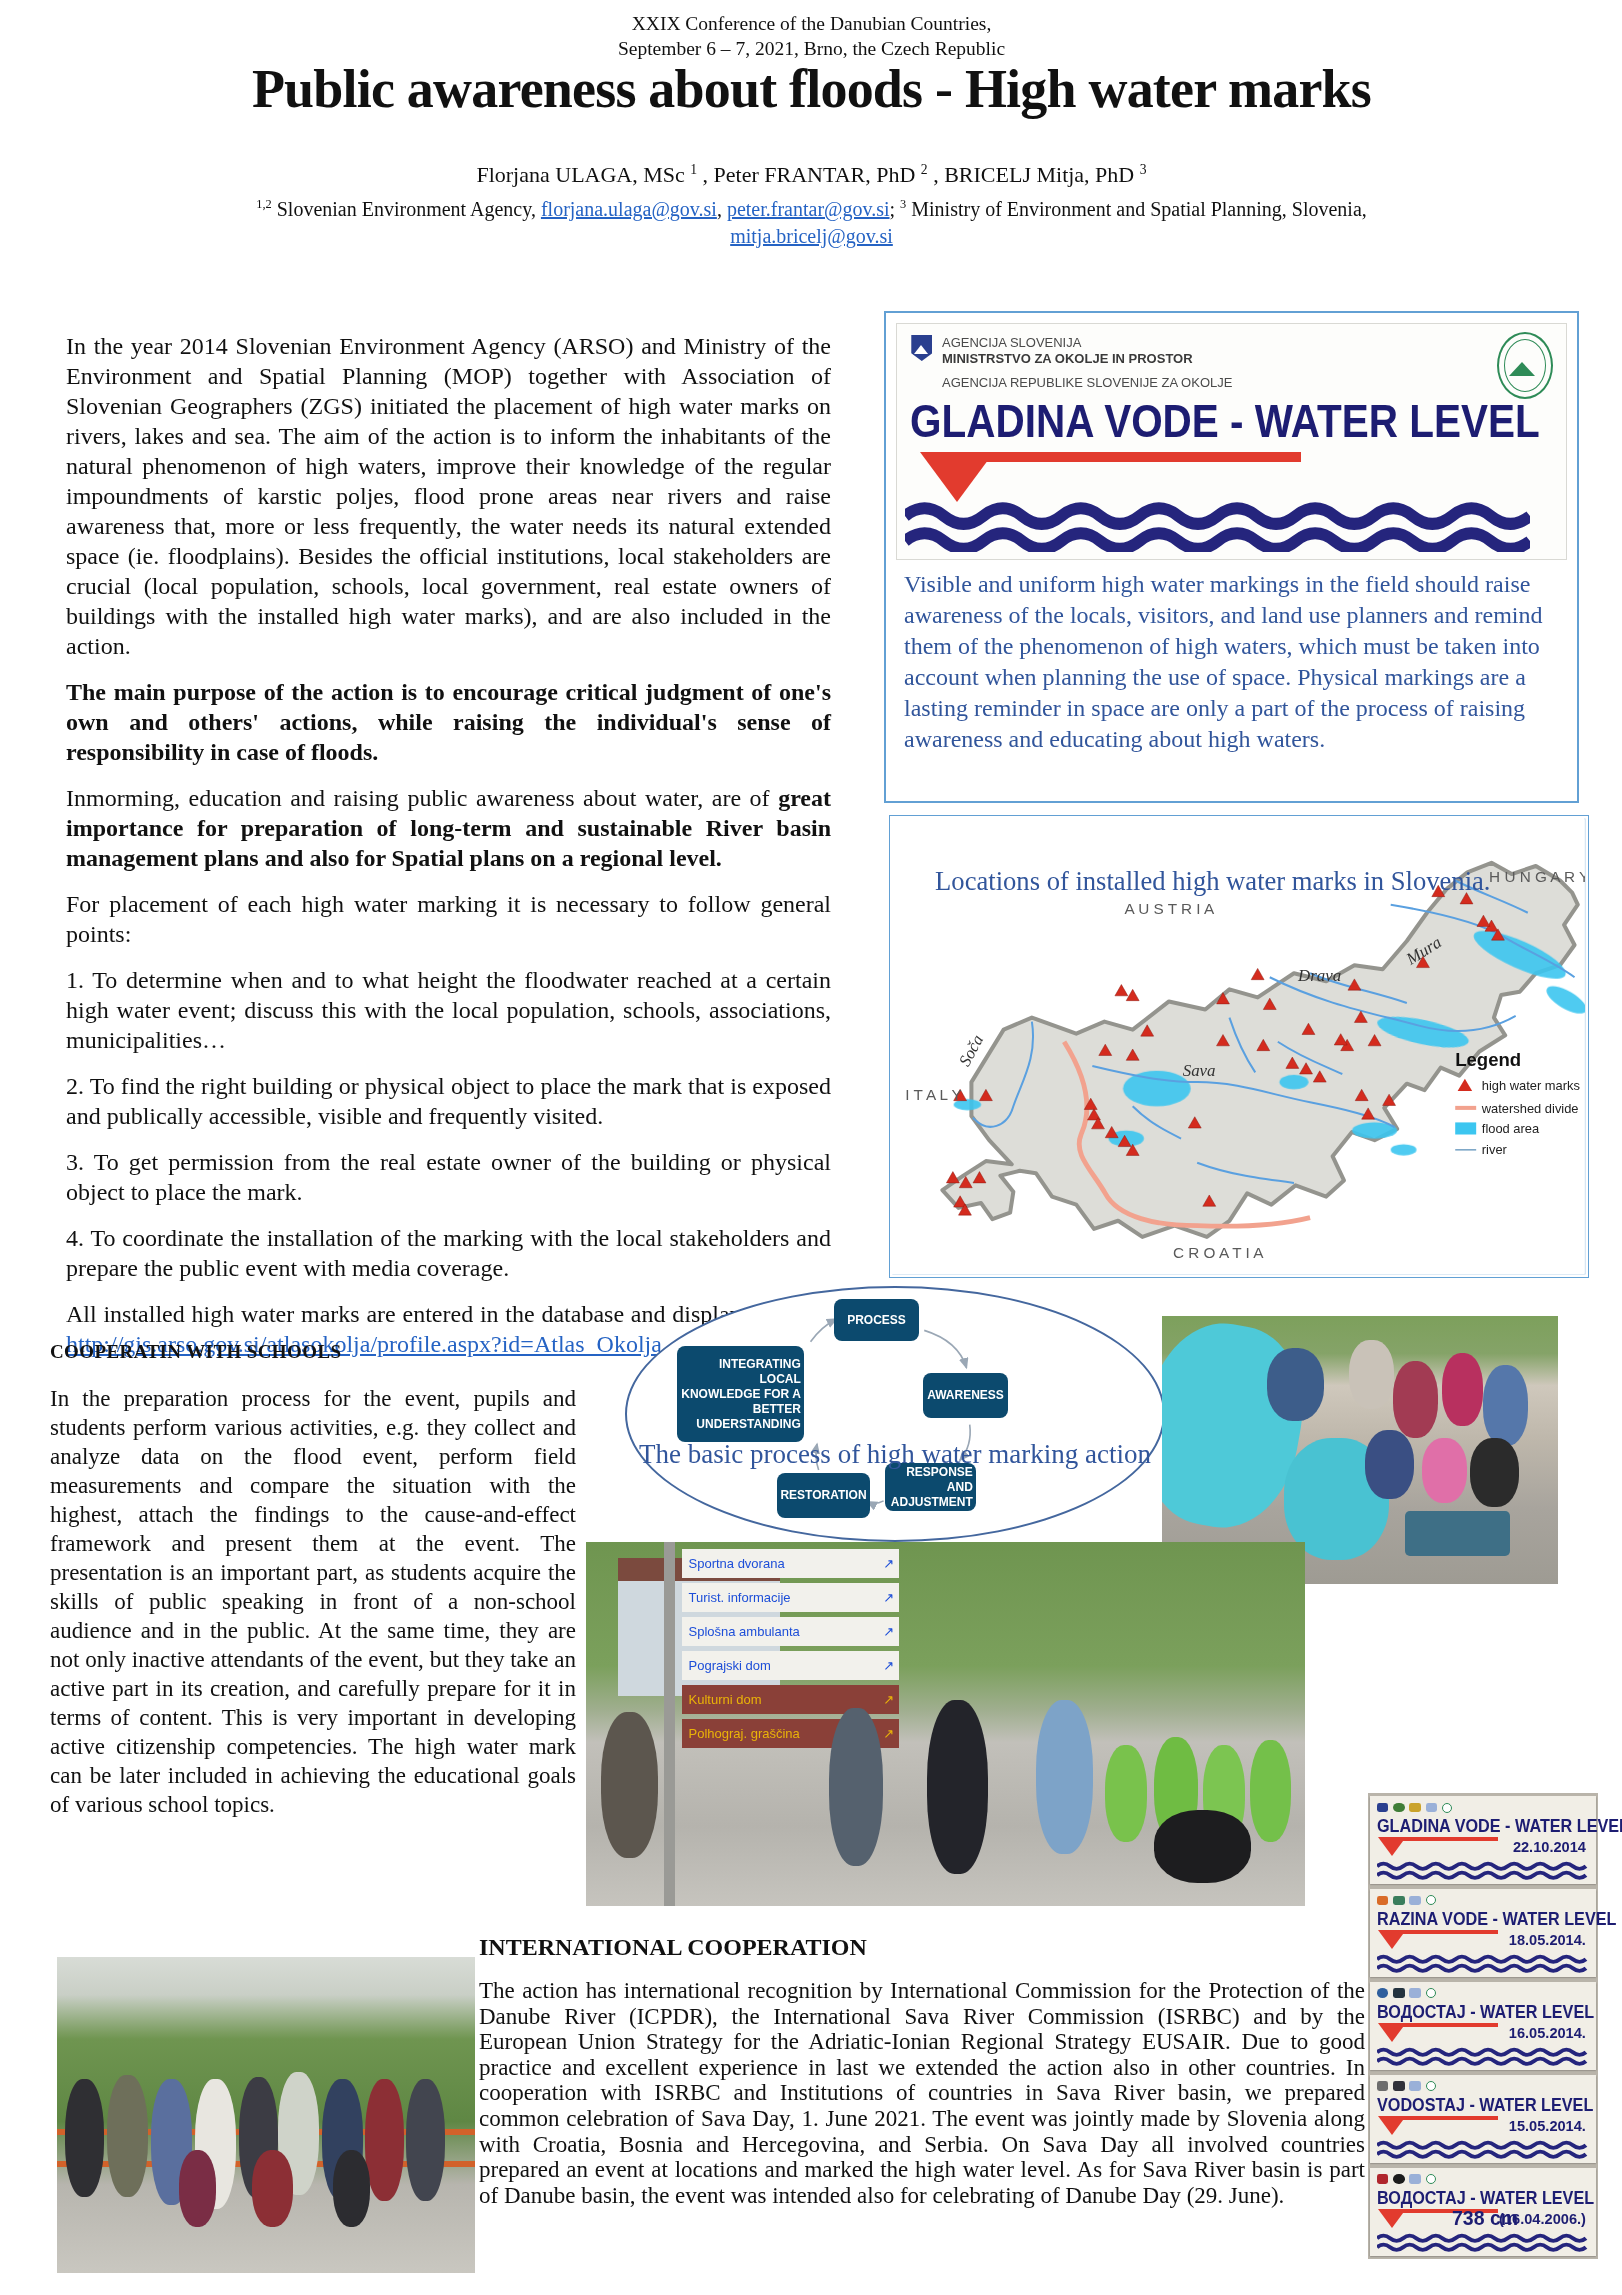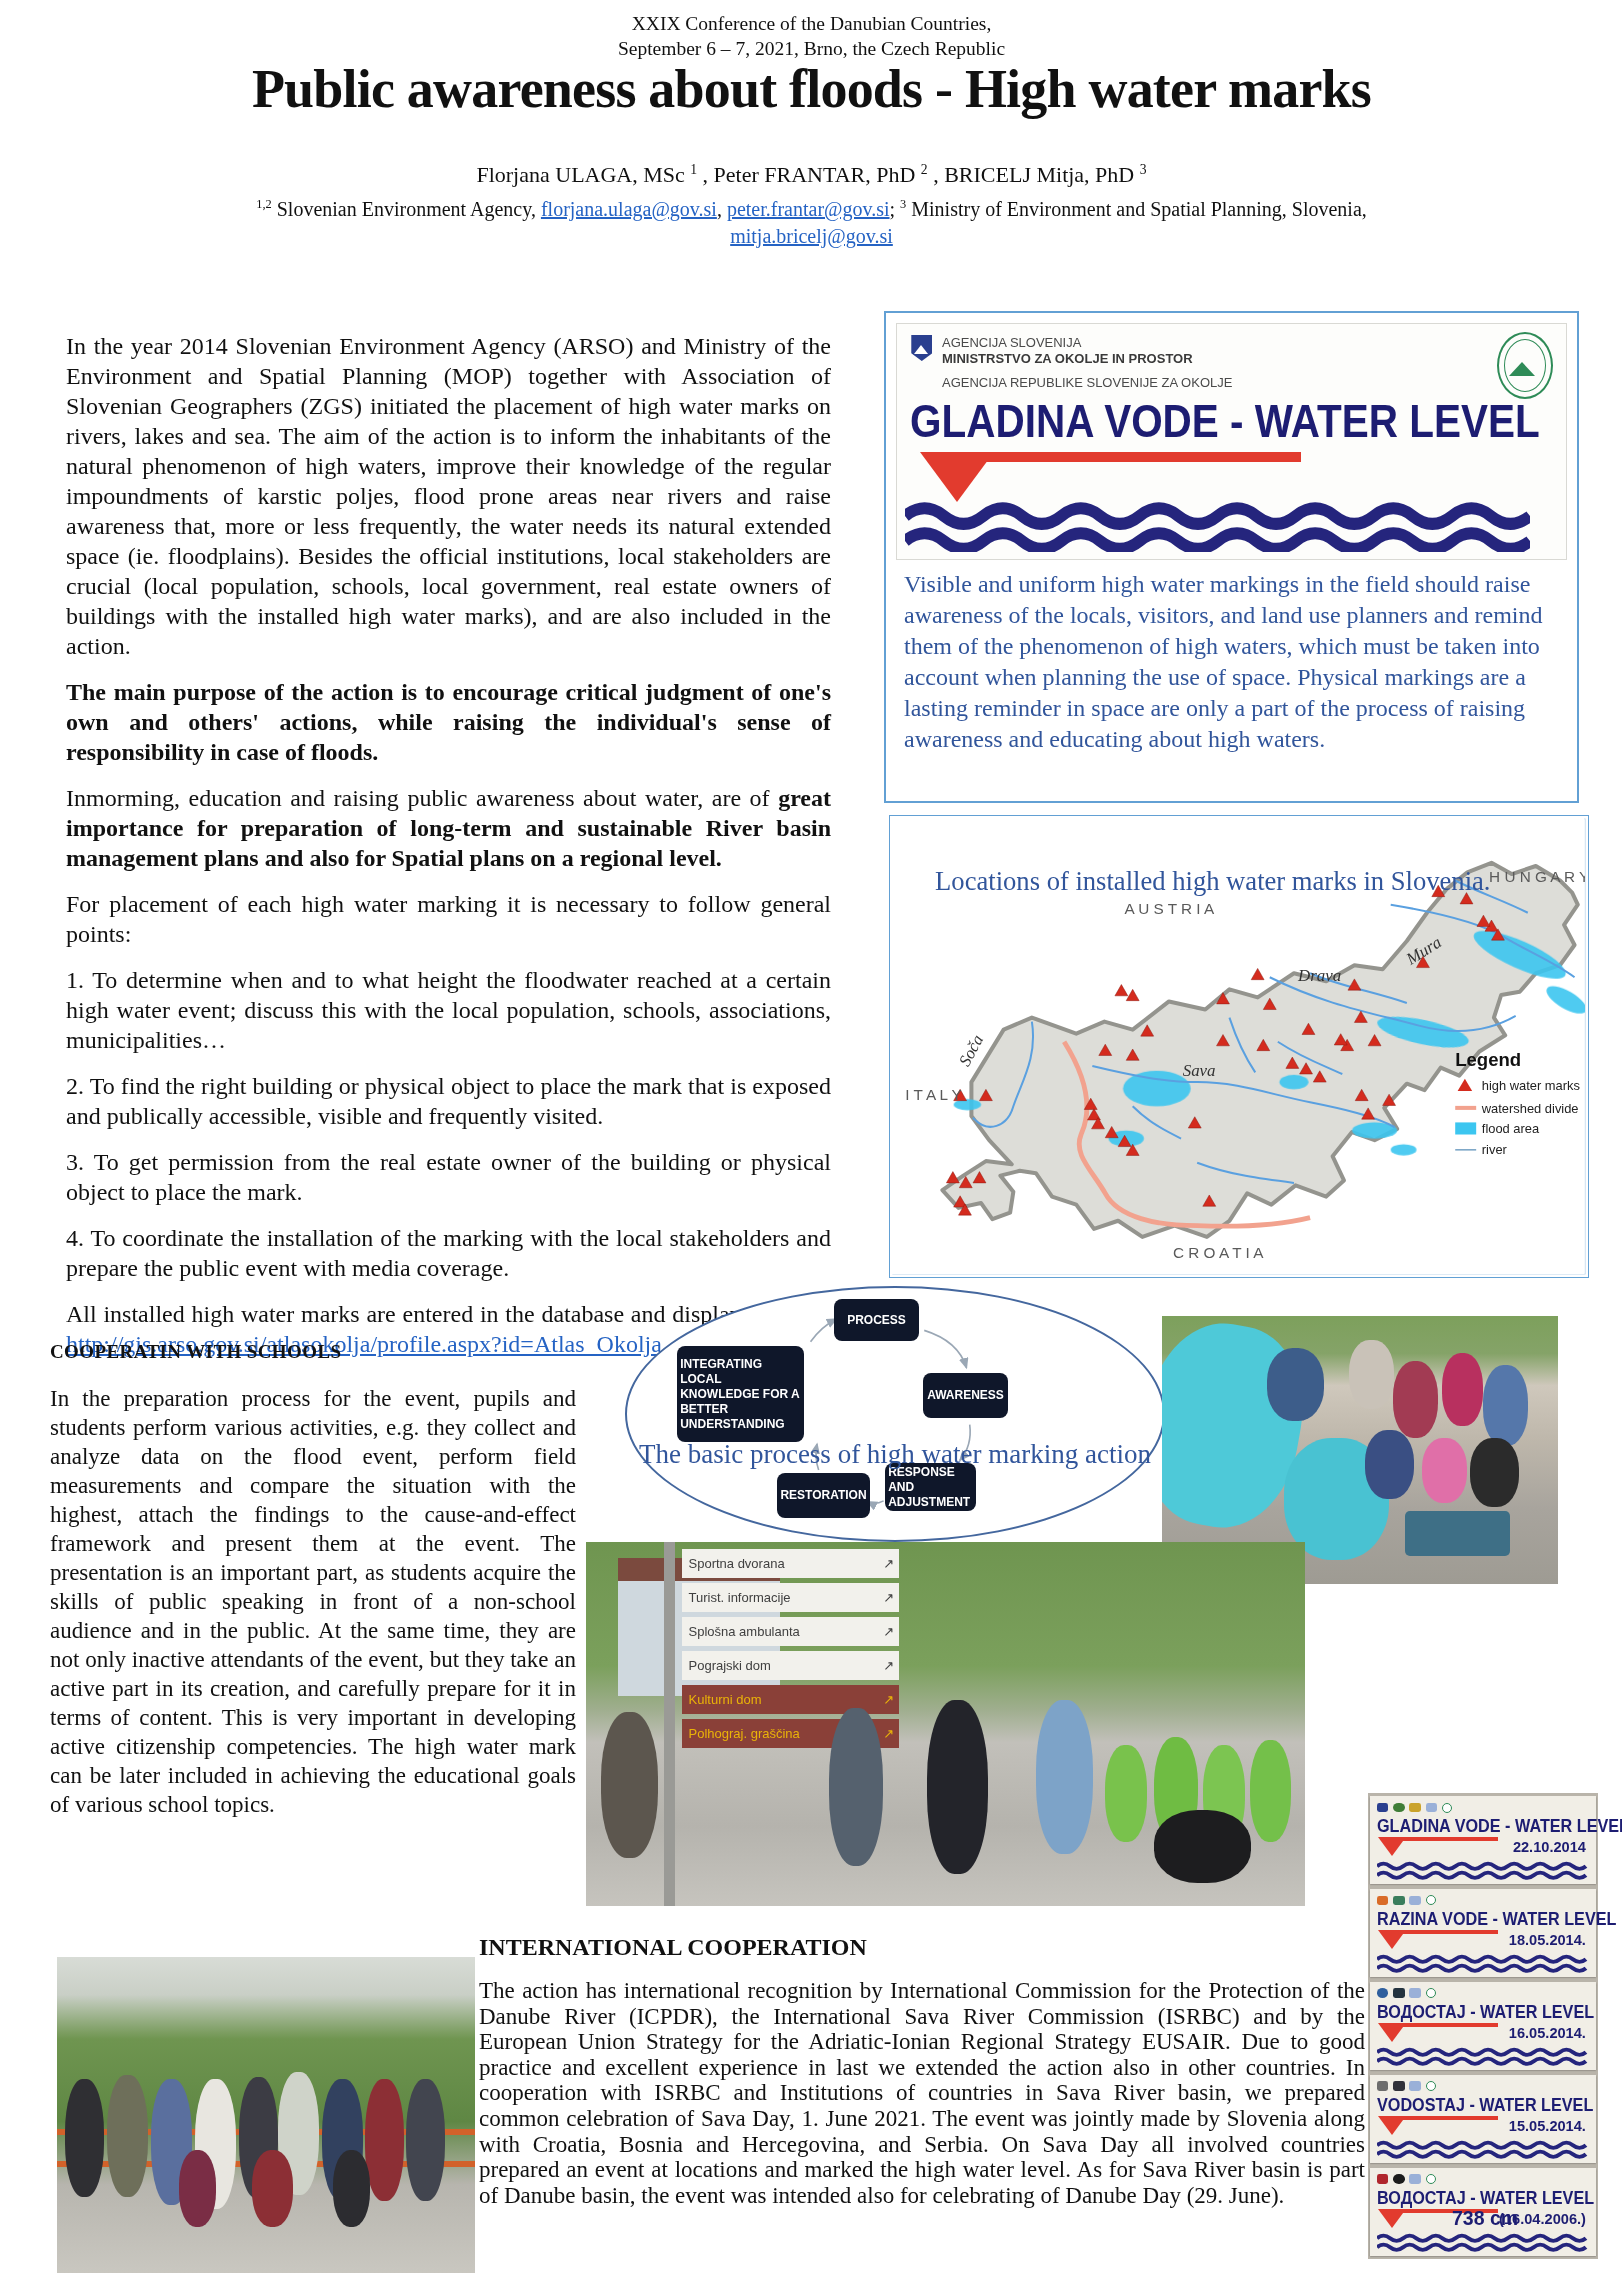--- a/index.html
+++ b/index.html
@@ -45,33 +45,33 @@
   .mapbox{top:815px;left:889px;width:698px;height:461px;border:1.6px solid #62a0d4;background:#fff;box-shadow:inset 0 0 0 2.4px #fff,inset 0 0 0 3.2px #bcd6ec;}
   .mapbox svg{display:block;}
 
   
   .schools{top:1337px;left:50px;width:526px;font-size:23px;line-height:29px;text-align:justify;}
   .schools h3{margin:0 0 18px 0;font-size:19px;letter-spacing:0.4px;}
   .schools p{margin:0;}
 
   
   .ellipse{top:1286px;left:625px;width:536px;height:252px;border:2.4px solid #44679e;border-radius:50%;background:#fff;}
-  .dbox{position:absolute;background:#0f172a;color:#fff;border-radius:8px;font-family:"Liberation Sans",sans-serif;
-        font-weight:bold;font-size:12px;line-height:1.25;display:flex;align-items:center;justify-content:center;text-align:left;padding:3.2px;box-sizing:border-box;}
+  .dbox{position:absolute;background:#0c4a6e;color:#fff;border-radius:8px;font-family:"Liberation Sans",sans-serif;
+        font-weight:bold;font-size:12px;line-height:1.25;display:flex;align-items:center;justify-content:center;text-align:right;padding:3.2px;box-sizing:border-box;}
   .dcaption{position:absolute;top:151px;left:0;width:536px;text-align:center;font-size:27px;color:#31559b;}
 
   
   .photo{overflow:hidden;}
   .photo *{position:absolute;}
   .ph-kids{top:1316px;left:1162px;width:396px;height:268px;background:
      linear-gradient(180deg,#7da05c 0%,#85a368 14%,#cfc8bc 26%,#beb7ab 46%,#a8a49d 72%,#9e9b93 100%);}
   .blob{border-radius:45%;}
   .ph-event{top:1542px;left:586px;width:719px;height:364px;background:
      linear-gradient(180deg,#6f9550 0%,#7ba05c 34%,#9fae8e 46%,#c2c0ba 55%,#b5b3ad 78%,#c6c4be 100%);}
-  .signpost{left:96px;width:217px;height:29px;background:#f2f1ec;color:#404040;font-family:"Liberation Sans",sans-serif;
+  .signpost{left:96px;width:217px;height:29px;background:#f2f1ec;color:#1d4ed8;font-family:"Liberation Sans",sans-serif;
      font-size:13px;line-height:29px;padding:0 6.5px;box-sizing:border-box;white-space:nowrap;overflow:hidden;}
   .signpost .arr{position:absolute;right:4.9px;top:0;}
   .signpost.brown{background:#8a4038;color:#eab308;}
   .ph-delegation{top:1957px;left:57px;width:418px;height:316px;background:
      linear-gradient(180deg,#d8dcd6 0%,#c9cfc6 12%,#6f9550 26%,#5f8744 52%,#b7b5ae 72%,#c9c7c0 100%);}
   .rail{left:0;width:418px;height:5.7px;background:#d2622a;}
 
   
   .intl-head{top:1934px;left:479px;width:886px;text-align:left;font-weight:bold;font-size:24px;}
   .intl-text{top:1978px;left:479px;width:886px;font-size:23px;line-height:25.6px;text-align:justify;}

